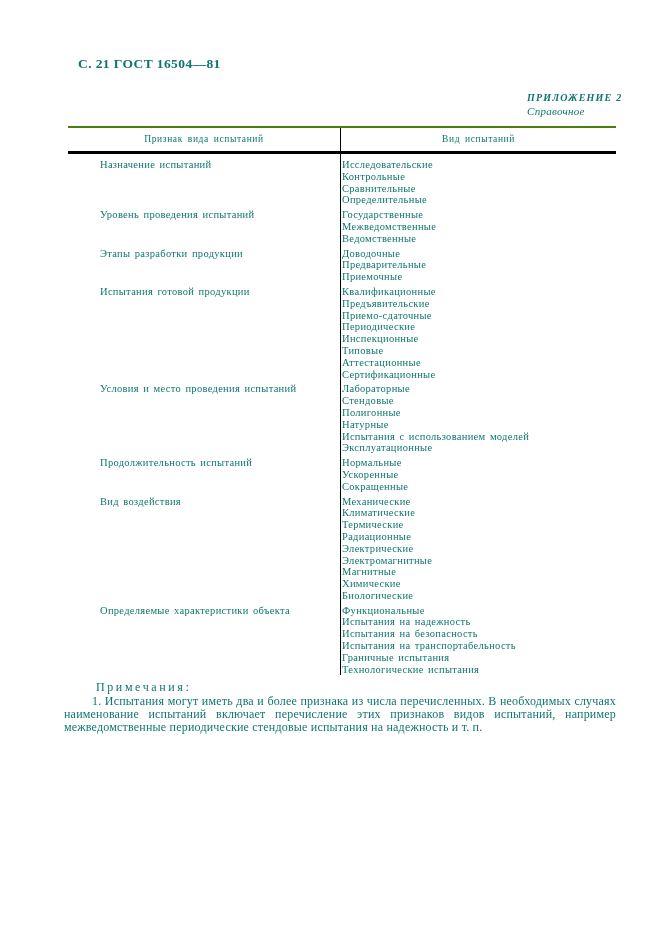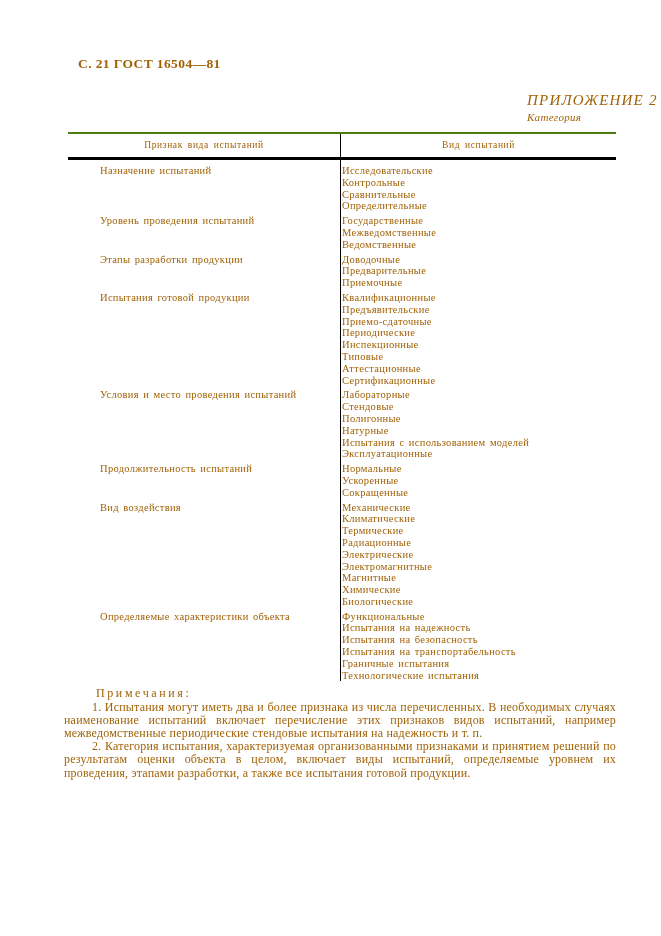--- a/index.html
+++ b/index.html
@@ -5,21 +5,21 @@
   html, body {
     margin: 0;
     padding: 0;
     background: #ffffff;
   }
   .page {
     position: relative;
     width: 661px;
     height: 936px;
     background: #ffffff;
-    color: #a16207;
+    color: #0f766e;
     font-family: "Liberation Serif", serif;
     overflow: hidden;
     border-radius: 23px;
   }
   .content {
     position: absolute;
     left: 68px;
     top: 56px;
     width: 548px;
   }
@@ -28,22 +28,22 @@
     font-weight: bold;
     letter-spacing: 0.4px;
     margin-left: 10px;
   }
   .appendix {
     margin-top: 20px;
     margin-left: 459px;
     white-space: nowrap;
   }
   .appendix-label {
-    font-size: 15px;
-    font-weight: normal;
+    font-size: 10px;
+    font-weight: bold;
     font-style: italic;
     letter-spacing: 1.2px;
   }
   .appendix-subtitle {
     font-size: 11px;
     font-style: italic;
     margin-top: 2px;
     letter-spacing: 0.3px;
   }
   .page-title {
@@ -121,21 +121,21 @@
 </head>
 <body>
 
 <div class="page">
   <div class="content">
 
     <div class="doc-header">С. 21 ГОСТ 16504—81</div>
 
     <div class="appendix">
       <div class="appendix-label">ПРИЛОЖЕНИЕ 2</div>
-      <div class="appendix-subtitle">Категория</div>
+      <div class="appendix-subtitle">Справочное</div>
     </div>
 
 
     <table class="main-table">
       <thead>
         <tr>
           <th>Признак вида испытаний</th>
           <th>Вид испытаний</th>
         </tr>
       </thead>
@@ -221,17 +221,16 @@
               <div class="kind-line">Граничные испытания</div>
               <div class="kind-line">Технологические испытания</div>
             </td>
           </tr>
         </tbody>
     </table>
 
     <div class="notes">
       <div class="notes-heading">Примечания:</div>
       <p class="note-para">1.  Испытания могут иметь два и более признака из числа перечисленных. В необходимых случаях наименование испытаний включает перечисление этих признаков видов испытаний, например межведомственные периодические стендовые испытания на надежность и т. п.</p>
-      <p class="note-para">2.  Категория испытания, характеризуемая организованными признаками и принятием решений по результатам оценки объекта в целом, включает виды испытаний, определяемые уровнем их проведения, этапами разработки, а также все испытания готовой продукции.</p>
     </div>
 
   </div>
 </div>
 
 </body></html>

